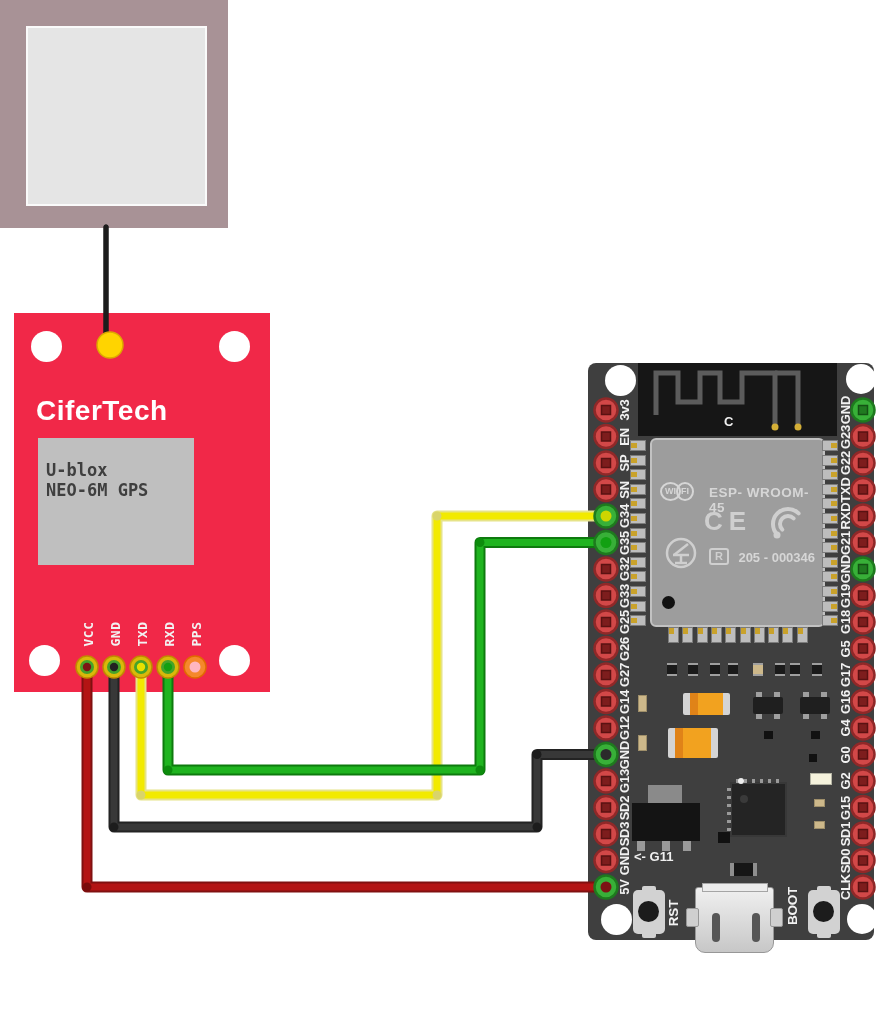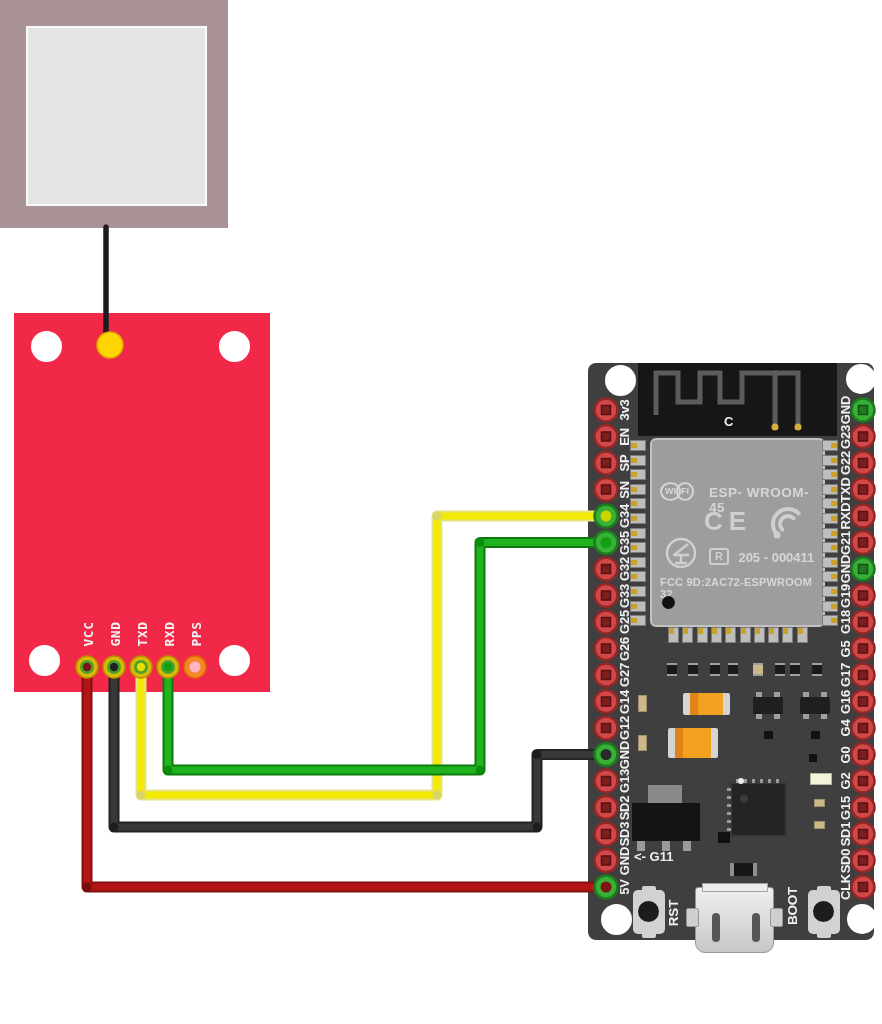--- a/index.html
+++ b/index.html
@@ -69,20 +69,25 @@
 
   <div class="abs" style="left:0;top:0;width:228px;height:228px;background:#a89296">
     <div class="abs" style="left:26px;top:26px;width:177px;height:176px;background:#e5e5e5;border:2px solid #fafafa"></div>
   </div>
 
   <div id="gps-board">
     <div class="hole" style="left:17px;top:18px;width:31px;height:31px"></div>
     <div class="hole" style="left:205px;top:18px;width:31px;height:31px"></div>
     <div class="hole" style="left:15px;top:332px;width:31px;height:31px"></div>
     <div class="hole" style="left:205px;top:332px;width:31px;height:31px"></div>
+    <div id="brand">CiferTech</div>
+    <div id="gps-chip">
+      <div class="chipline" style="position:absolute;left:8px;top:22px">U-blox</div>
+      <div class="chipline" style="position:absolute;left:8px;top:42px">NEO-6M GPS</div>
+    </div>
   </div>
 
   <div id="esp-board">
     <div class="hole" style="left:17px;top:2px;width:31px;height:31px"></div>
     <div class="hole" style="left:258px;top:1px;width:30px;height:30px"></div>
     <div class="hole" style="left:13px;top:541px;width:31px;height:31px"></div>
     <div class="hole" style="left:259px;top:541px;width:30px;height:30px"></div>
 
     <div id="ant-zone">
       <svg width="199" height="73">
@@ -111,23 +116,22 @@
         <circle cx="17" cy="17" r="14" stroke="#cfcfcf" stroke-width="2.5" fill="none"></circle>
         <g stroke="#cfcfcf" stroke-width="2.5" fill="none">
           <path d="M 24 8 L 10 19"></path>
             <path d="M 9 19 H 25"></path>
             <path d="M 17 19 V 27"></path>
             <path d="M 11 27 H 23"></path>
         </g>
       </svg>
       <div class="mtxt" style="left:57px;top:108px">
         <span class="rbox">R</span>
-        <span style="font-size:13px;margin-left:5px">205 - 000411</span>
-      </div>
-      <div class="mtxt" style="left:8px;top:136px;font-size:11px;letter-spacing:.2px">FCC 9D:2AC72-ESPWROOM 32</div>
+        <span style="font-size:13px;margin-left:5px">205 - 000346</span>
+      </div>
       <div class="abs" style="left:10px;top:156px;width:13px;height:13px;border-radius:50%;background:#111"></div>
     </div>
 
     <div class="cap" style="left:95px;top:330px;width:47px;height:22px">
         <i></i>
       </div>
     <div class="cap" style="left:80px;top:365px;width:50px;height:30px">
         <i></i>
       </div>
     <div class="beige" style="left:50px;top:332px;width:9px;height:17px"></div>

